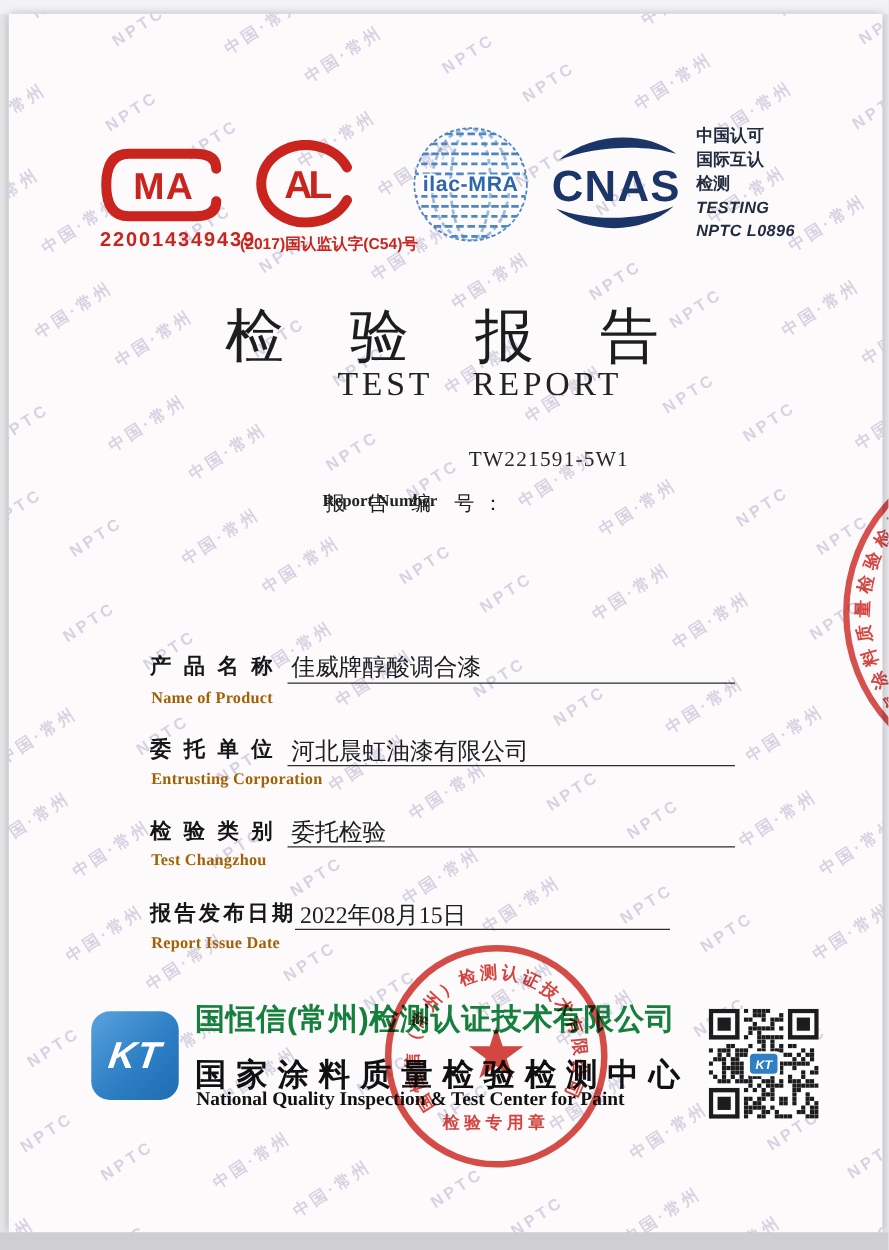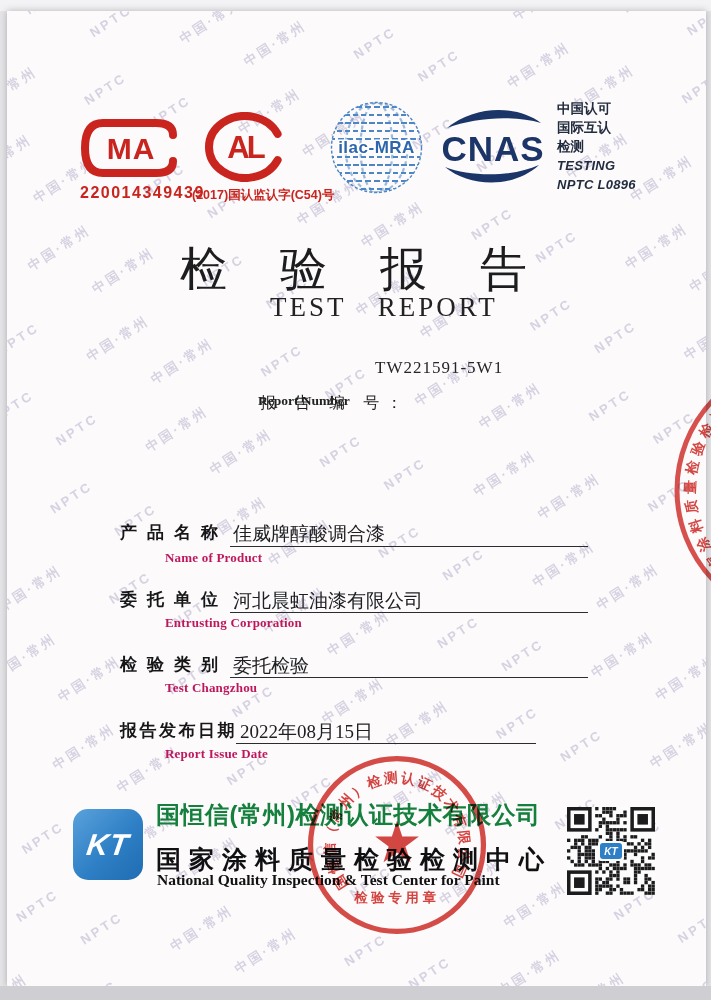--- a/index.html
+++ b/index.html
@@ -29,22 +29,22 @@
   .rn-label{left:260px;top:369px;font-size:16px;font-weight:400;letter-spacing:7px;color:#1c1c1e;margin-top:24px;}
   .rn-value{left:375px;top:358px;font-size:17px;color:#26262a;
             font-family:"Liberation Serif","DejaVu Serif",serif;letter-spacing:1px;}
   .rn-en{left:258px;top:393px;font-size:13.5px;color:#222;
          font-family:"Liberation Serif","DejaVu Serif",serif;font-weight:600;}
   .f-label{left:120px;font-size:17px;font-weight:700;color:#161618;white-space:nowrap;}
   .ls10{letter-spacing:10px;} .ls25{letter-spacing:2.5px;}
   .f-value{font-size:19px;color:#202024;font-family:"Liberation Serif","DejaVu Serif",serif;
            white-space:nowrap;}
   .f-line{height:0;border-bottom:1.4px solid #2c2c30;}
-  .f-en{left:121px;font-size:13px;color:#be185d;font-weight:600;
-        font-family:"Liberation Serif","DejaVu Serif",serif;letter-spacing:.2px;margin-left:44px;}
+  .f-en{left:121px;font-size:13px;color:#a16207;font-weight:600;
+        font-family:"Liberation Serif","DejaVu Serif",serif;letter-spacing:.2px;}
   .kt-logo{left:73px;top:809px;width:70px;height:71px;border-radius:15px;
            background:linear-gradient(135deg,#5aa2dc 0%,#2e7fc5 55%,#1f6cb2 100%);
            display:flex;align-items:center;justify-content:center;}
   .kt-text{color:#fff;font-weight:900;font-style:italic;font-size:30px;letter-spacing:1px;
            transform:skewX(-8deg);font-family:"Liberation Sans",sans-serif;}
   .org-zh{left:156px;top:799px;font-size:24px;font-weight:600;letter-spacing:.5px;color:#15803d;white-space:nowrap;}
   .org-en{left:157px;top:828px;font-size:13.2px;font-weight:700;color:#111;
           font-family:"Liberation Serif","DejaVu Serif",serif;white-space:nowrap;}
   .center-zh{left:156px;top:843px;font-size:25px;font-weight:600;letter-spacing:8px;color:#101012;white-space:nowrap;}
   .center-en{left:157px;top:871px;font-size:15.5px;font-weight:700;color:#111;

